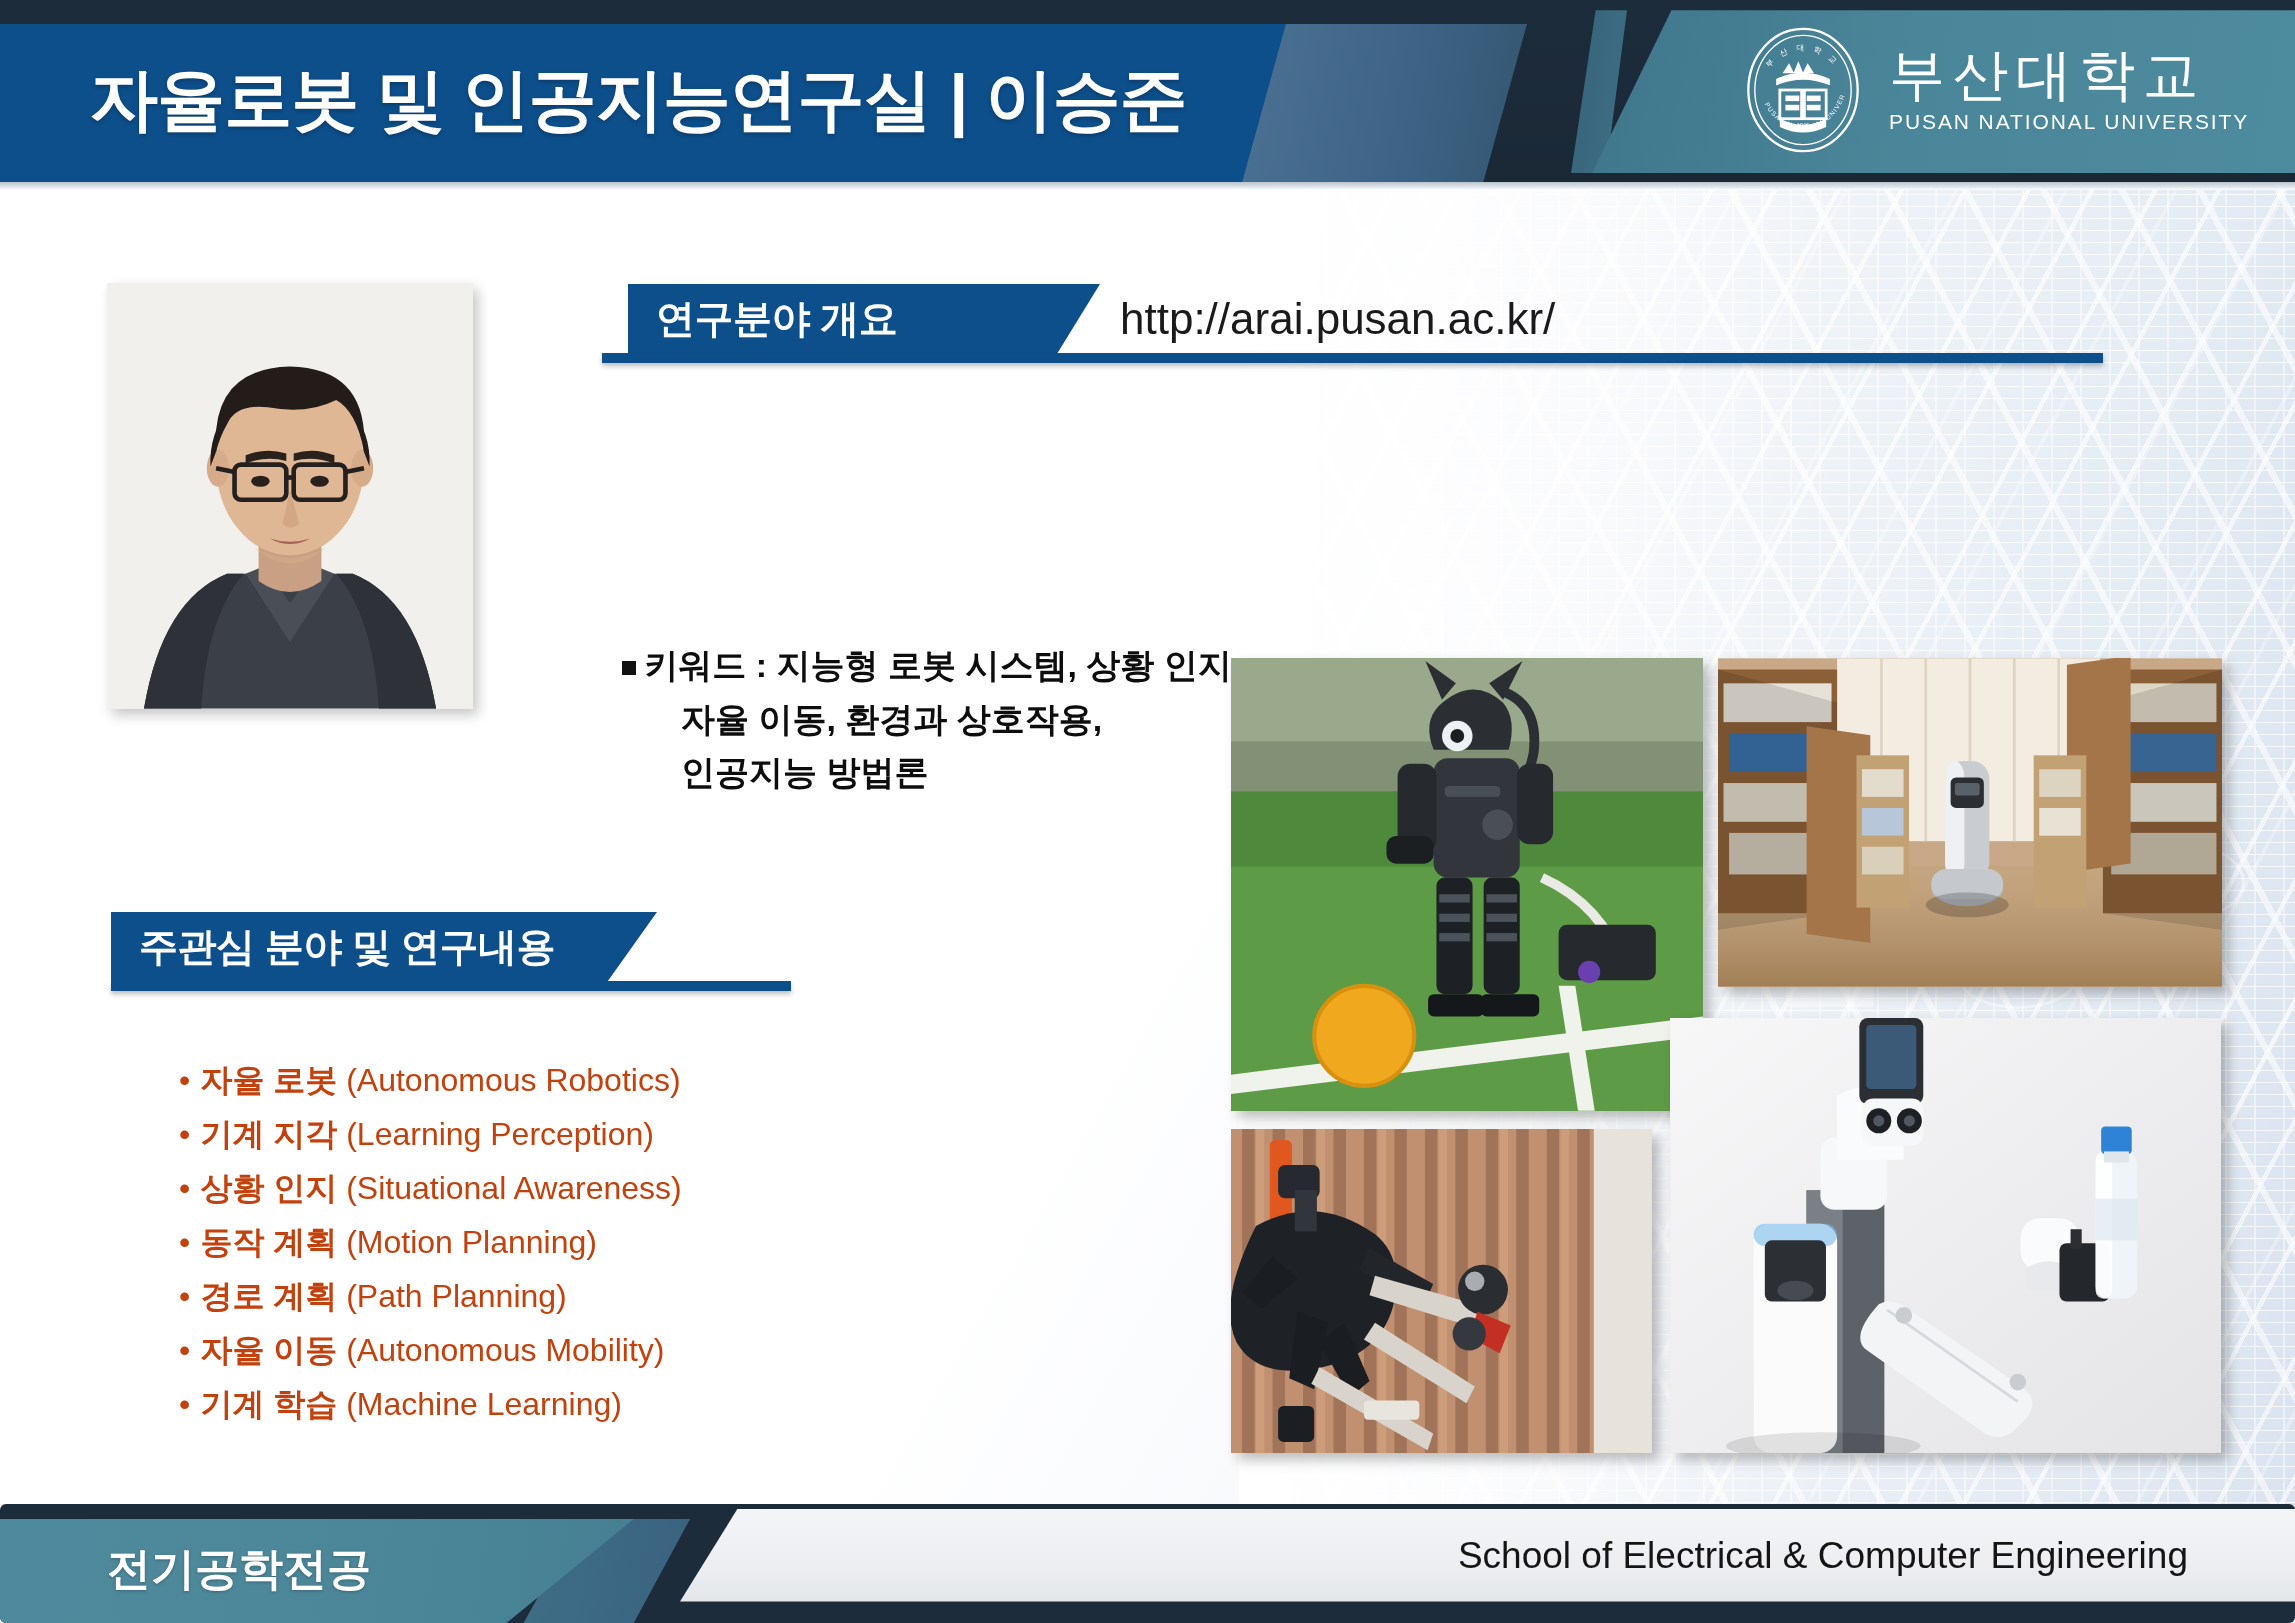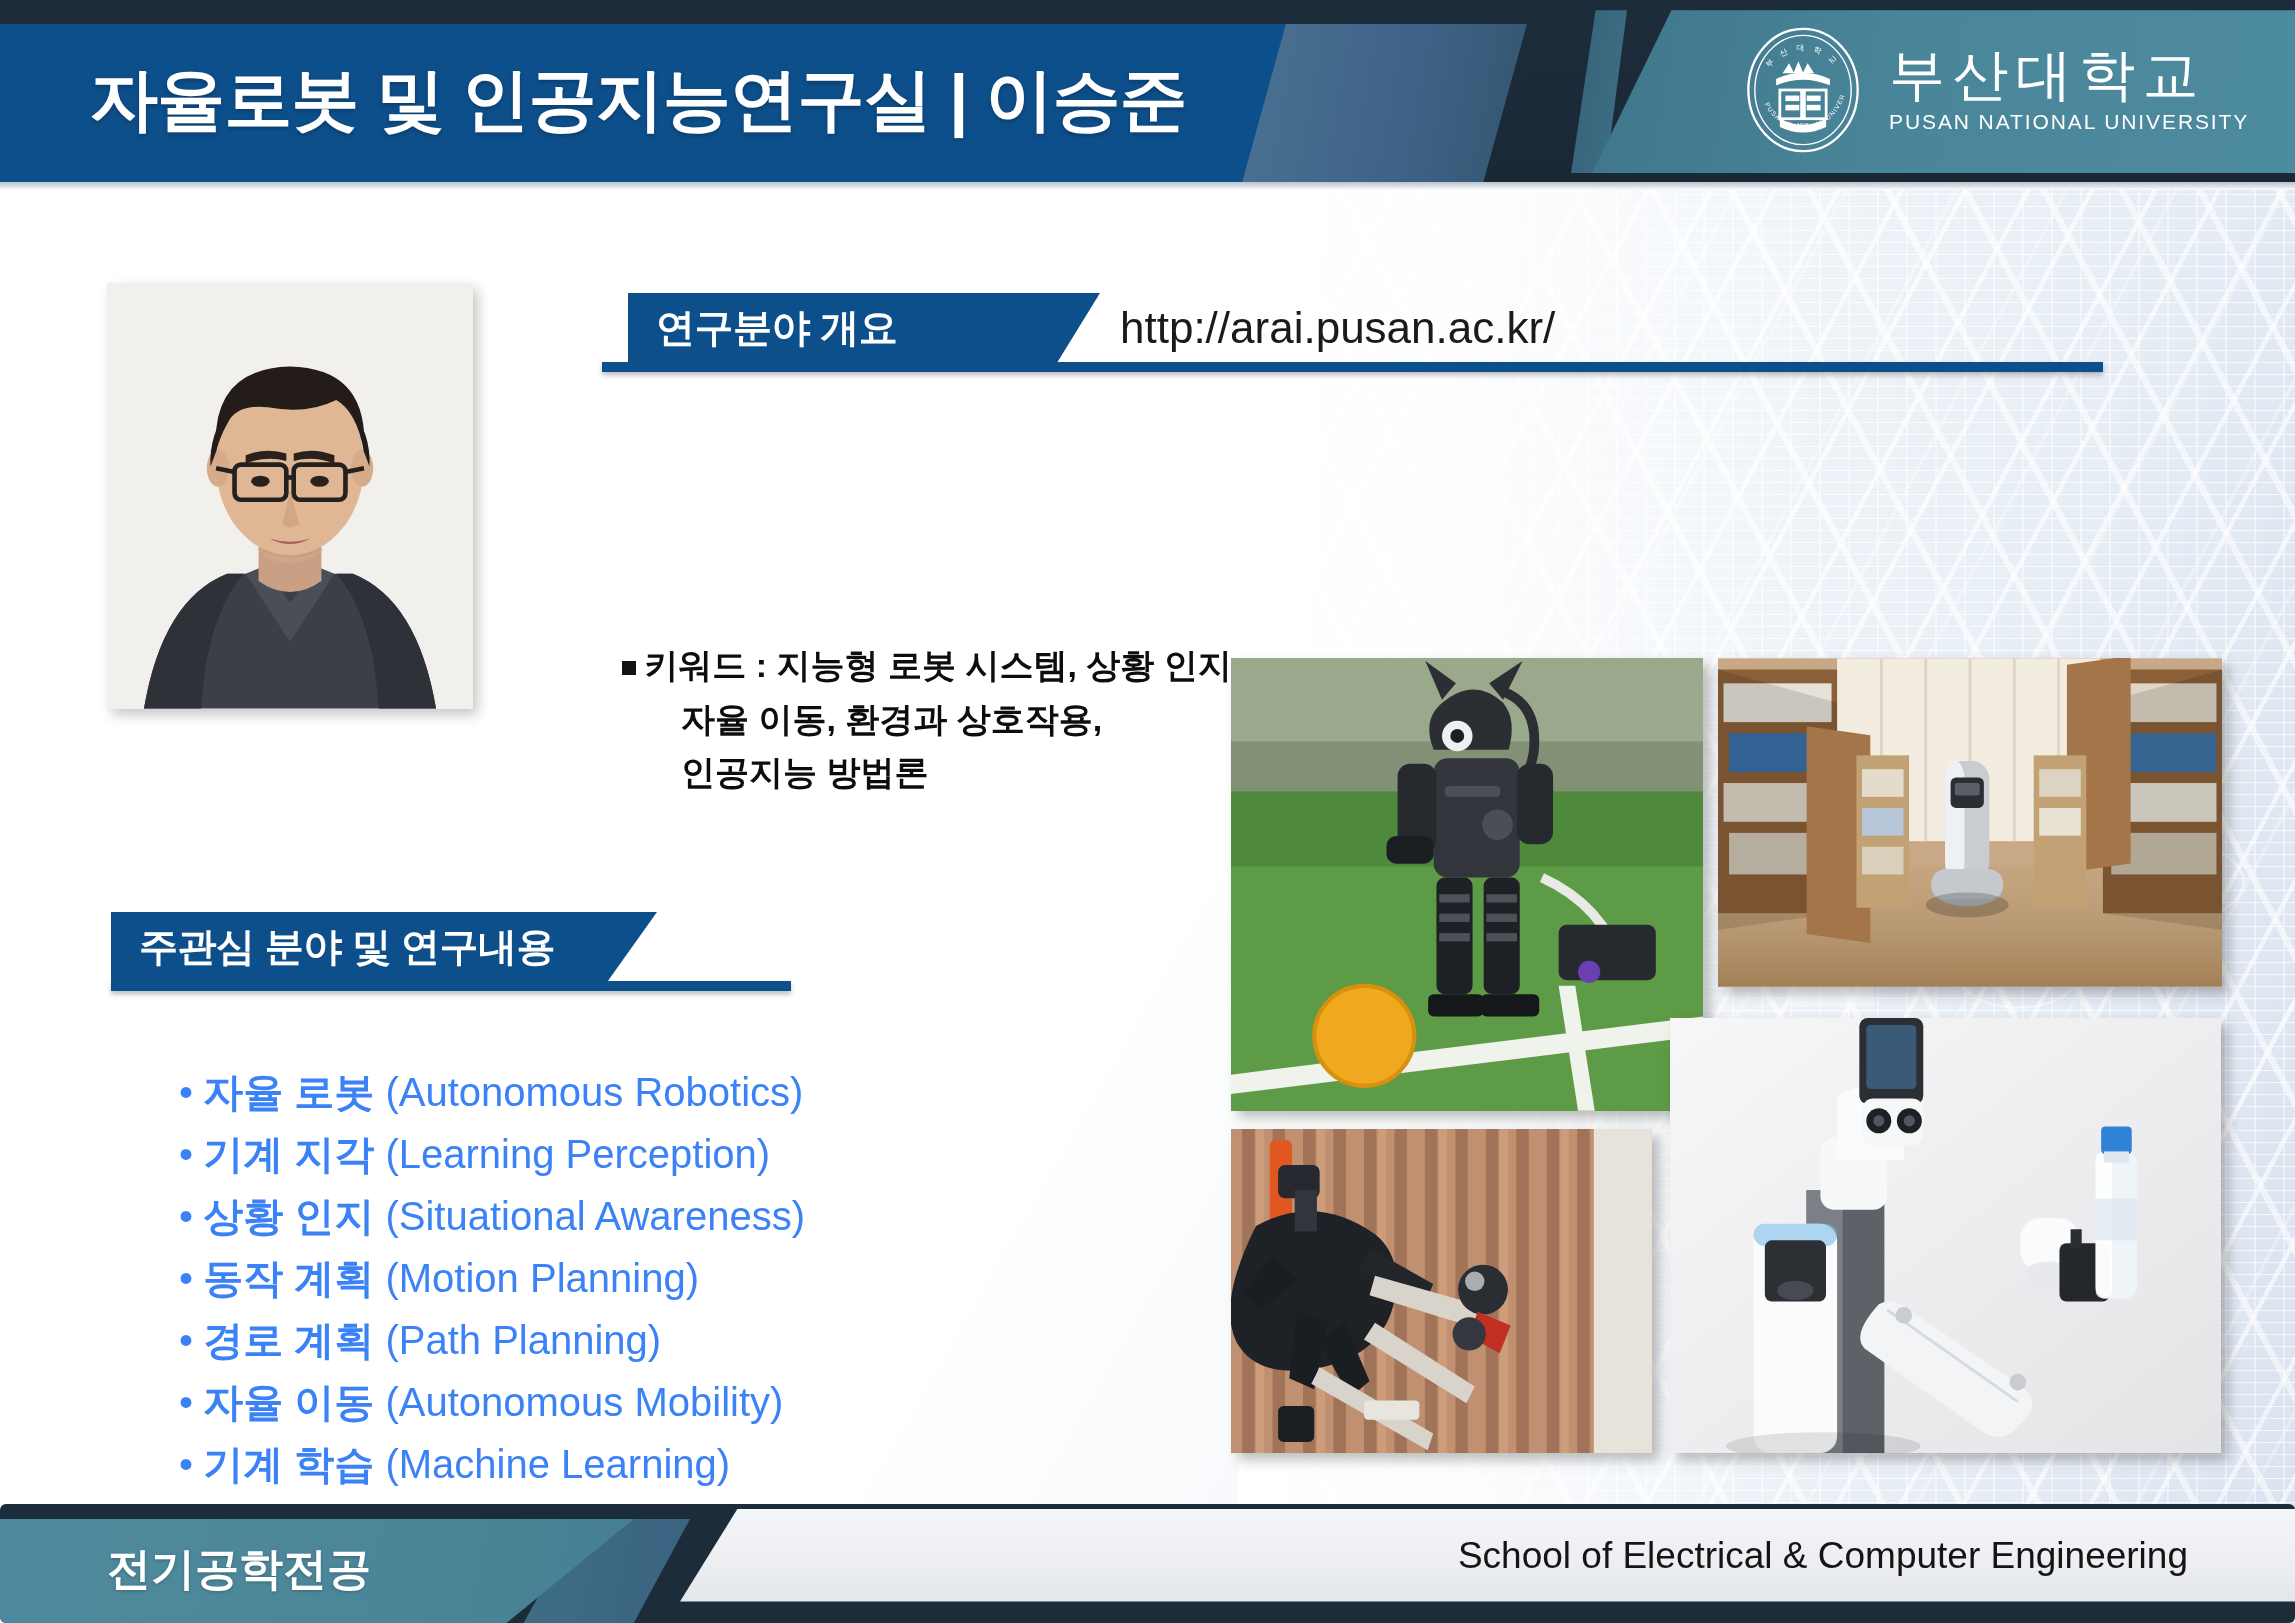--- a/index.html
+++ b/index.html
@@ -140,21 +140,21 @@
   }
   .sec-tab span{
     color:#ffffff; font-size:39px; font-weight:700; white-space:nowrap;
     letter-spacing:-0.5px;
   }
   .sec-rule{
     position:absolute; height:10.2px; background:#0d4f8b;
     box-shadow:0 3.2px 5.1px rgba(0,0,0,.25);
   }
 
-  #sec1{ left:602px; top:293px;padding-left:26px; }
+  #sec1{ left:602px; top:284px;padding-left:26px; }
   #sec1 .sec-tab{ width:472px; }
   #sec1 .sec-rule{ left:0; top:69px; width:1501px; }
   .url{
     position:absolute; left:518px; top:10.2px;
     font-size:44px; color:#1a1a1a; white-space:nowrap;
   }
 
   #sec2{ left:111px; top:912px; }
   #sec2 .sec-tab{ width:546px; }
   #sec2 .sec-rule{ left:0; top:69px; width:680px; }
@@ -174,21 +174,21 @@
   .kw .sq{
     display:inline-block; width:14px; height:14px; background:#111;
     margin-right:8.3px; vertical-align:2.3px;
   }
   .kw-line{ display:block; }
   .kw-line.ind{ padding-left:59px; }
 
   
   .rlist{
     position:absolute; left:139px; top:1032px;
-    font-size:40px; color:#3b82f6; line-height:1.0;
+    font-size:32px; color:#c2410c; line-height:1.0;
   }
   .rlist li{
     list-style:none; margin:0 0 22px 0; white-space:nowrap;
   }
   .rlist .b{ margin-right:10.2px; }
   .rlist .kr{ font-weight:700; }
   .rlist .en{ font-weight:400; }
 
   
   .ph{

